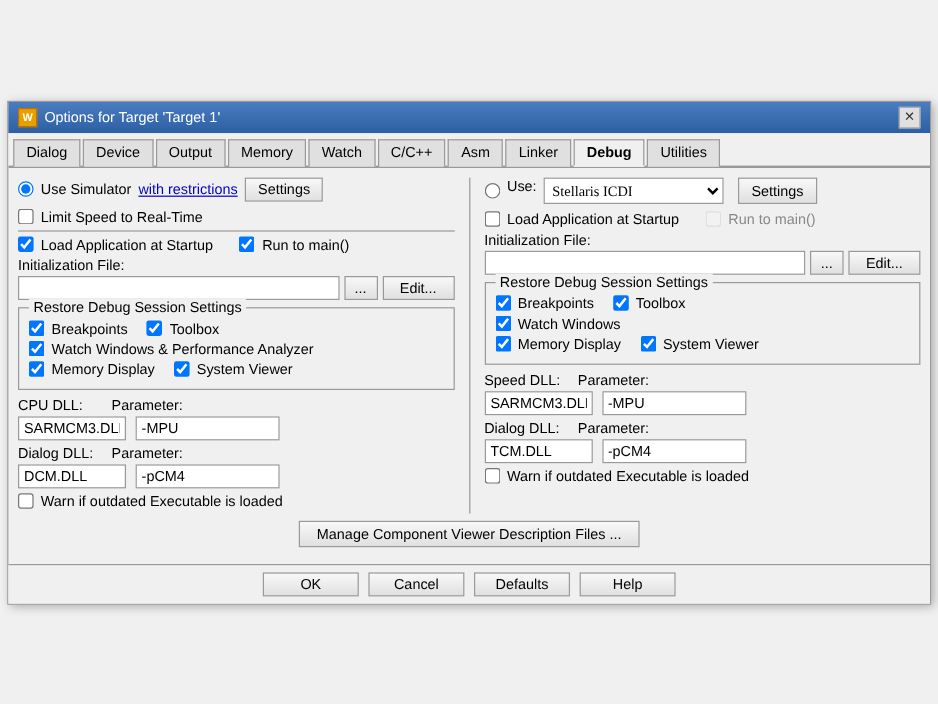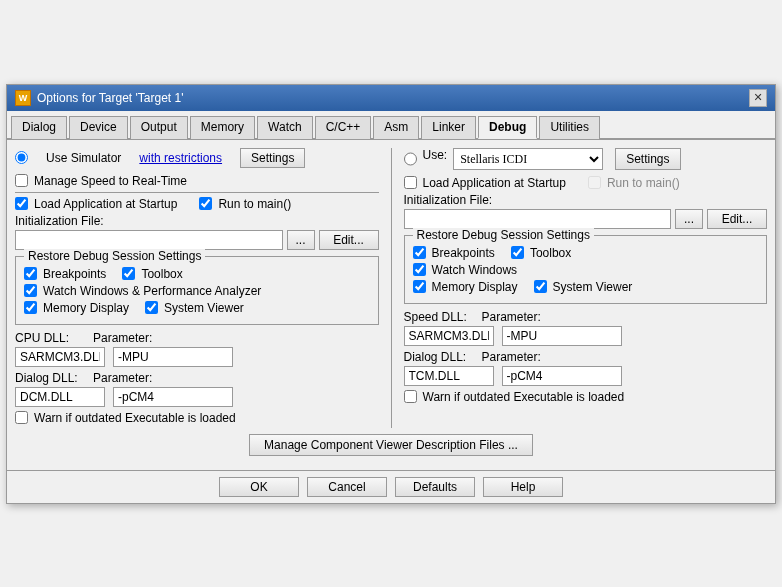--- a/index.html
+++ b/index.html
@@ -88,21 +88,21 @@
     .two-col {
       display: flex;
       gap: 8px;
     }
     .left-panel, .right-panel {
       flex: 1;
     }
     .radio-row {
       display: flex;
       align-items: center;
-      gap: 18px;
+      gap: 6px;
       margin-bottom: 6px;
     }
     input[type="radio"], input[type="checkbox"] {
       margin: 0;
       cursor: pointer;
     }
     .link-text {
       color: #0000cc;
       text-decoration: underline;
       cursor: pointer;
@@ -278,21 +278,21 @@
 
         <div class="radio-row">
           <input type="radio" name="debug-mode" checked="" style="">
           <span>Use Simulator</span>
           <span class="link-text">with restrictions</span>
           <button class="btn">Settings</button>
         </div>
 
         <div class="checkbox-row">
           <input type="checkbox" style="">
-          <span>Manage Speed to Real-Time</span>
+          <span>Limit Speed to Real-Time</span>
         </div>
 
         <hr class="separator-h">
 
         <div class="checkbox-row">
           <input type="checkbox" checked="" style="">
           <span>Load Application at Startup</span>
           <input type="checkbox" checked="" style="margin-left: 16px;">
           <span>Run to main()</span>
         </div>

